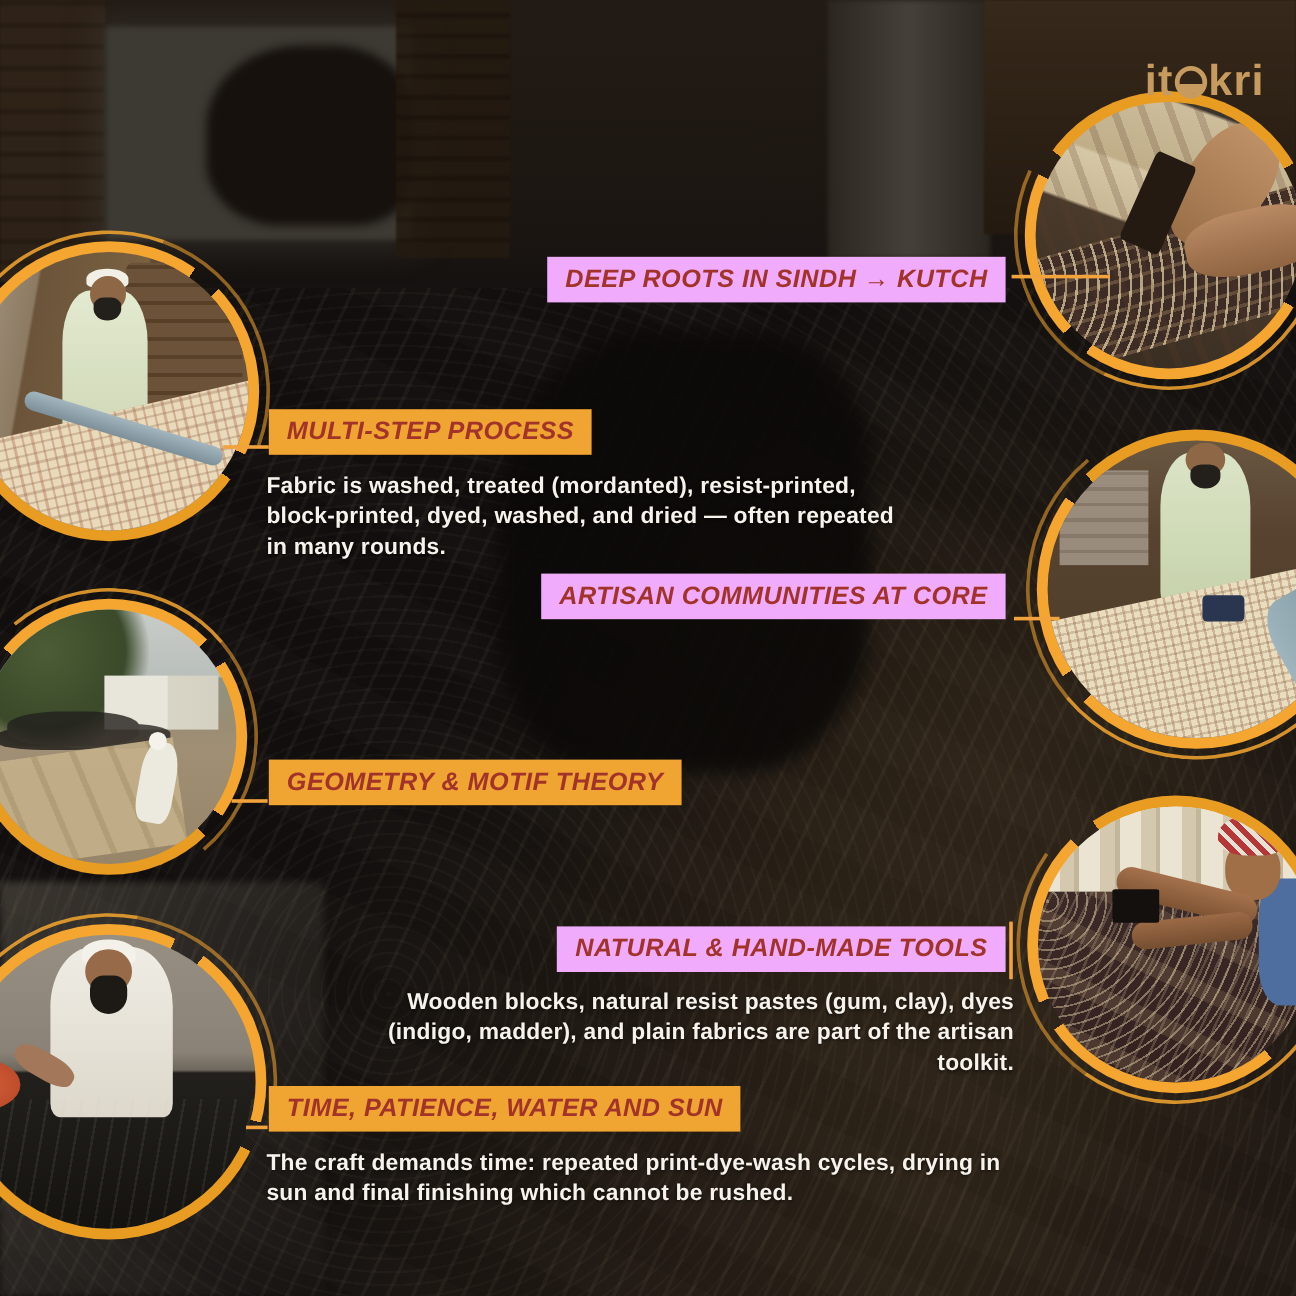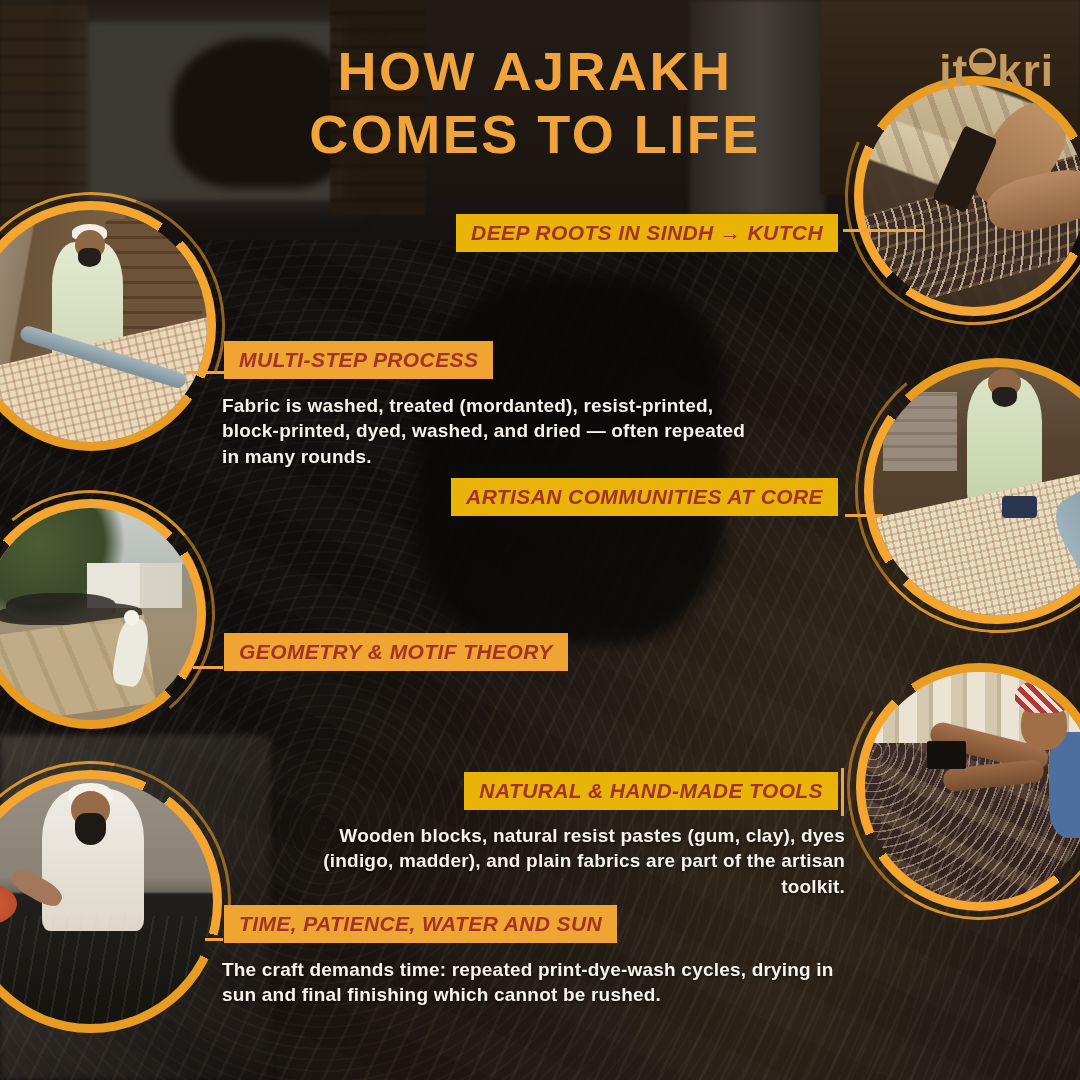--- a/index.html
+++ b/index.html
@@ -31,29 +31,29 @@
       repeating-linear-gradient(25deg,rgba(0,0,0,.16) 0 42px,transparent 42px 84px),
       repeating-radial-gradient(circle at 30% 70%,rgba(190,170,130,.04) 0 2px,transparent 2px 11px);}
   .bg-hand{left:415px;top:275px;width:310px;height:370px;background:#0c0a08;
     border-radius:42% 30% 36% 30%;filter:blur(7px);opacity:.92;}
   .bg-gray-bl{left:0;top:735px;width:270px;height:345px;
     background:linear-gradient(120deg,rgba(132,124,110,.35),rgba(60,56,50,.08));filter:blur(3px);}
 
   
   .title{position:absolute;left:290px;top:40px;width:490px;text-align:center;
     color:#F2A43C;font-weight:800;font-size:54px;line-height:1.17;letter-spacing:2.5px;}
-  .logo{position:absolute;right:26px;top:46px;color:#C79B5F;font-size:44px;
-    font-weight:700;letter-spacing:1px;display:flex;align-items:flex-start;}
+  .logo{position:absolute;right:26px;top:46px;color:#C79B5F;font-size:36px;
+    font-weight:700;letter-spacing:1px;display:flex;align-items:center;}
   .logo-o{display:inline-block;width:19px;height:19px;border:4px solid #C79B5F;border-radius:50%;
     background:linear-gradient(to top,#C79B5F 42%,transparent 42%);margin:2px 1px 0 1px;}
 
   
   .bar{position:absolute;padding:7px 15px;font-style:italic;font-weight:700;
     font-size:21px;letter-spacing:.4px;color:#A1332A;white-space:nowrap;}
-  .bar.cream{background:#eab308;}
+  .bar.cream{background:#f0abfc;}
   .bar.orange{background:#F0A431;}
   .para{position:absolute;color:#F7F3EC;font-weight:700;font-size:19px;line-height:1.33;
     letter-spacing:.2px;text-shadow:0 1px 3px rgba(0,0,0,.65);margin:0;}
   .align-r{text-align:right;}
   .conn{position:absolute;background:#F2A33C;}
 
   
   .circ{position:absolute;border-radius:50%;}
   .ring{position:absolute;inset:-9px;border-radius:50%;
     background:conic-gradient(from var(--a,0deg),
@@ -261,24 +261,20 @@
     </div>
   </div>
 
   <div class="conn" style="left:843px;top:229px;width:82px;height:3px"></div>
   <div class="conn" style="left:186px;top:371px;width:38px;height:3px"></div>
   <div class="conn" style="left:845px;top:514px;width:38px;height:3px"></div>
   <div class="conn" style="left:193px;top:666px;width:30px;height:3px"></div>
   <div class="conn" style="left:841px;top:768px;width:3px;height:48px"></div>
   <div class="conn" style="left:205px;top:938px;width:18px;height:3px"></div>
 
-  <div class="title">
-    <div>HOW AJRAKH</div>
-    <div>COMES TO LIFE</div>
-  </div>
   <div class="logo">
     <span>it</span>
     <span class="logo-o"></span>
     <span>kri</span>
   </div>
 
   <div class="bar cream" style="right:242px;top:214px">DEEP ROOTS IN SINDH → KUTCH</div>
 
   <div class="bar orange" style="left:224px;top:341px">MULTI-STEP PROCESS</div>
   <p class="para" style="left:222px;top:393px;width:545px">Fabric is washed, treated (mordanted), resist-printed, block-printed, dyed, washed, and dried — often repeated in many rounds.</p>

